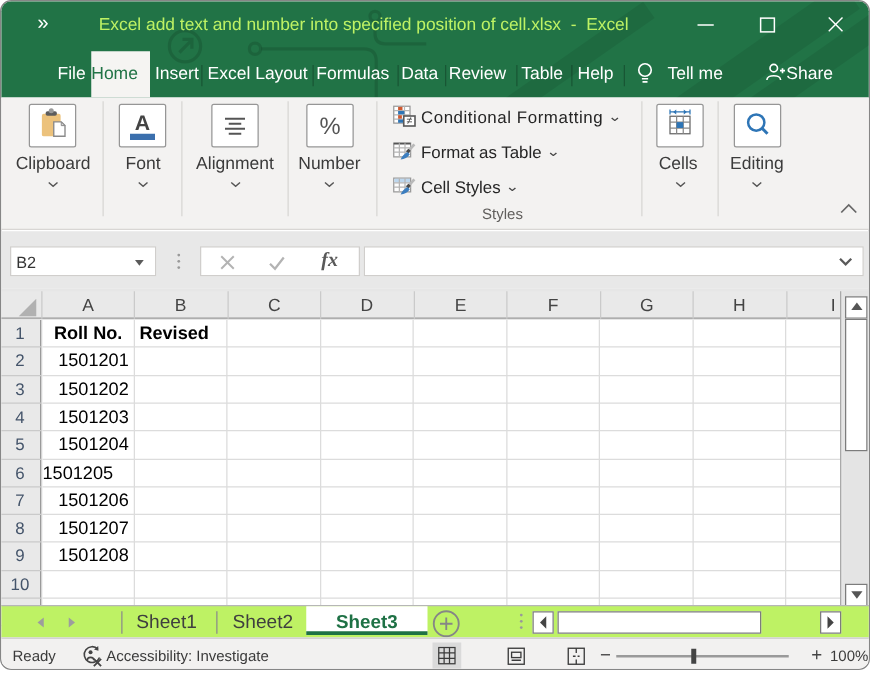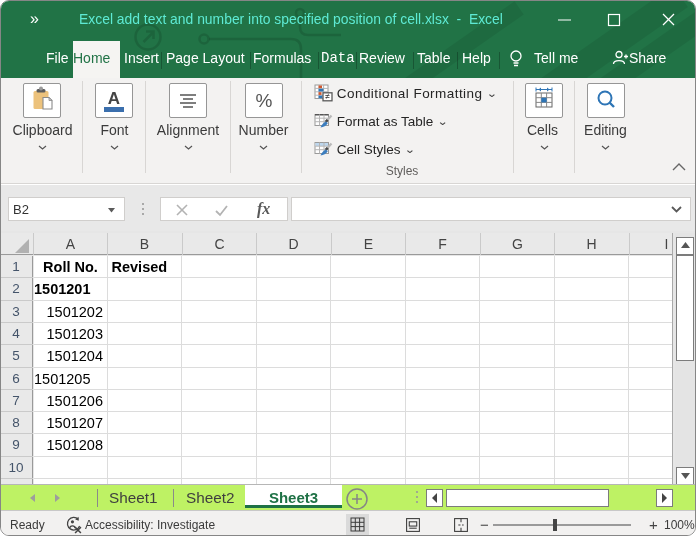--- a/index.html
+++ b/index.html
@@ -3,21 +3,21 @@
 <meta charset="utf-8">
 <style>
   * { margin:0; padding:0; box-sizing:border-box; }
   html,body { width:700px; height:540px; background:#fff; font-family:"Liberation Sans", sans-serif; }
   #win { position:absolute; left:0; top:0; width:696px; height:536px; border-radius:9px;
          overflow:hidden; background:#fff; border:1px solid #868686; }
   .abs { position:absolute; }
   
   #greentop { position:absolute; left:0; top:0; width:695px; height:77px; background:#217346; overflow:hidden; }
   .deco { position:absolute; background:rgba(0,0,0,0.08); }
-  #title { position:absolute; left:78px; top:10px; color:#5eead4; font-size:13.9px; white-space:pre; }
+  #title { position:absolute; left:78px; top:10px; color:#bef264; font-size:13.9px; white-space:pre; }
   #qat { position:absolute; left:29px; top:9px; color:#fff; font-size:16px; }
   
   .tab { position:absolute; top:48.5px; color:#fff; font-size:14px; }
   .tsep { position:absolute; top:51px; width:1px; height:17px; background:rgba(0,0,0,0.25); }
   #hometab { position:absolute; left:72px; top:40px; width:47px; height:37px; background:#f5f4f2; }
   #hometab span { position:absolute; left:0; right:0; top:8.5px; text-align:left; color:#217346; font-size:14px; }
   
   #ribbon { position:absolute; left:0; top:77px; width:695px; height:106px; background:#f3f2f1; border-bottom:1px solid #d8d6d4; }
   .gbox { position:absolute; top:5px; width:38px; height:35px; background:#fff; border:1px solid #969696; border-radius:2px; }
   .glabel { position:absolute; top:44px; font-size:14px; color:#3b3b3b; text-align:center; }
@@ -80,23 +80,23 @@
       <rect x="57.5" y="13.5" width="11" height="11" fill="none" stroke="#fff" stroke-width="1.2"></rect>
       <line x1="112" y1="13" x2="123" y2="24" stroke="#fff" stroke-width="1.2"></line>
       <line x1="123" y1="13" x2="112" y2="24" stroke="#fff" stroke-width="1.2"></line>
     </svg>
 
     <div id="hometab">
         <span>Home</span>
       </div>
     <div class="tab" style="left:45px;">File</div>
     <div class="tab" style="left:123px;">Insert</div>
-    <div class="tab" style="left:165px;">Page Layout</div>
+    <div class="tab" style="left:165px;">Excel Layout</div>
     <div class="tab" style="left:252px;">Formulas</div>
-    <div class="tab" style="left:320px;font-family:Liberation Mono, monospace;">Data</div>
+    <div class="tab" style="left:320px;">Data</div>
     <div class="tab" style="left:358px;">Review</div>
     <div class="tab" style="left:416px;">Table</div>
     <div class="tab" style="left:461px;">Help</div>
     <div class="tab" style="left:533px;">Tell me</div>
     <div class="tab" style="left:628px;">Share</div>
     <div class="tsep" style="left:160px;"></div>
     <div class="tsep" style="left:249px;"></div>
     <div class="tsep" style="left:317px;"></div>
     <div class="tsep" style="left:355px;"></div>
     <div class="tsep" style="left:412px;"></div>
@@ -358,21 +358,21 @@
         <div class="gvl" style="left:72.5px;"></div>
         <div class="gvl" style="left:147px;"></div>
         <div class="gvl" style="left:221.5px;"></div>
         <div class="gvl" style="left:296px;"></div>
         <div class="gvl" style="left:370.5px;"></div>
         <div class="gvl" style="left:445px;"></div>
         <div class="gvl" style="left:519.5px;"></div>
         <div class="gvl" style="left:594px;"></div>
         <div class="cell" style="left:0; top:3px; width:73px; text-align:center; font-weight:bold;">Roll No.</div>
         <div class="cell" style="left:77.5px; top:3px; font-weight:bold;">Revised</div>
-        <div class="cell" style="left:0; top:25.3px; width:69px; text-align:left;font-weight:bold;">1501201</div>
+        <div class="cell" style="left:0; top:25.3px; width:69px; text-align:right;">1501201</div>
         <div class="cell" style="left:0; top:47.6px; width:69px; text-align:right;">1501202</div>
         <div class="cell" style="left:0; top:69.9px; width:69px; text-align:right;">1501203</div>
         <div class="cell" style="left:0; top:92.2px; width:69px; text-align:right;">1501204</div>
         <div class="cell" style="left:0; top:114.5px; width:69px; text-align:left;">1501205</div>
         <div class="cell" style="left:0; top:136.8px; width:69px; text-align:right;">1501206</div>
         <div class="cell" style="left:0; top:159.1px; width:69px; text-align:right;">1501207</div>
         <div class="cell" style="left:0; top:181.4px; width:69px; text-align:right;">1501208</div>
       </div>
     <div id="vsb">
       <div class="sbbox" style="left:1px; top:4px; width:18px; height:18px;">

